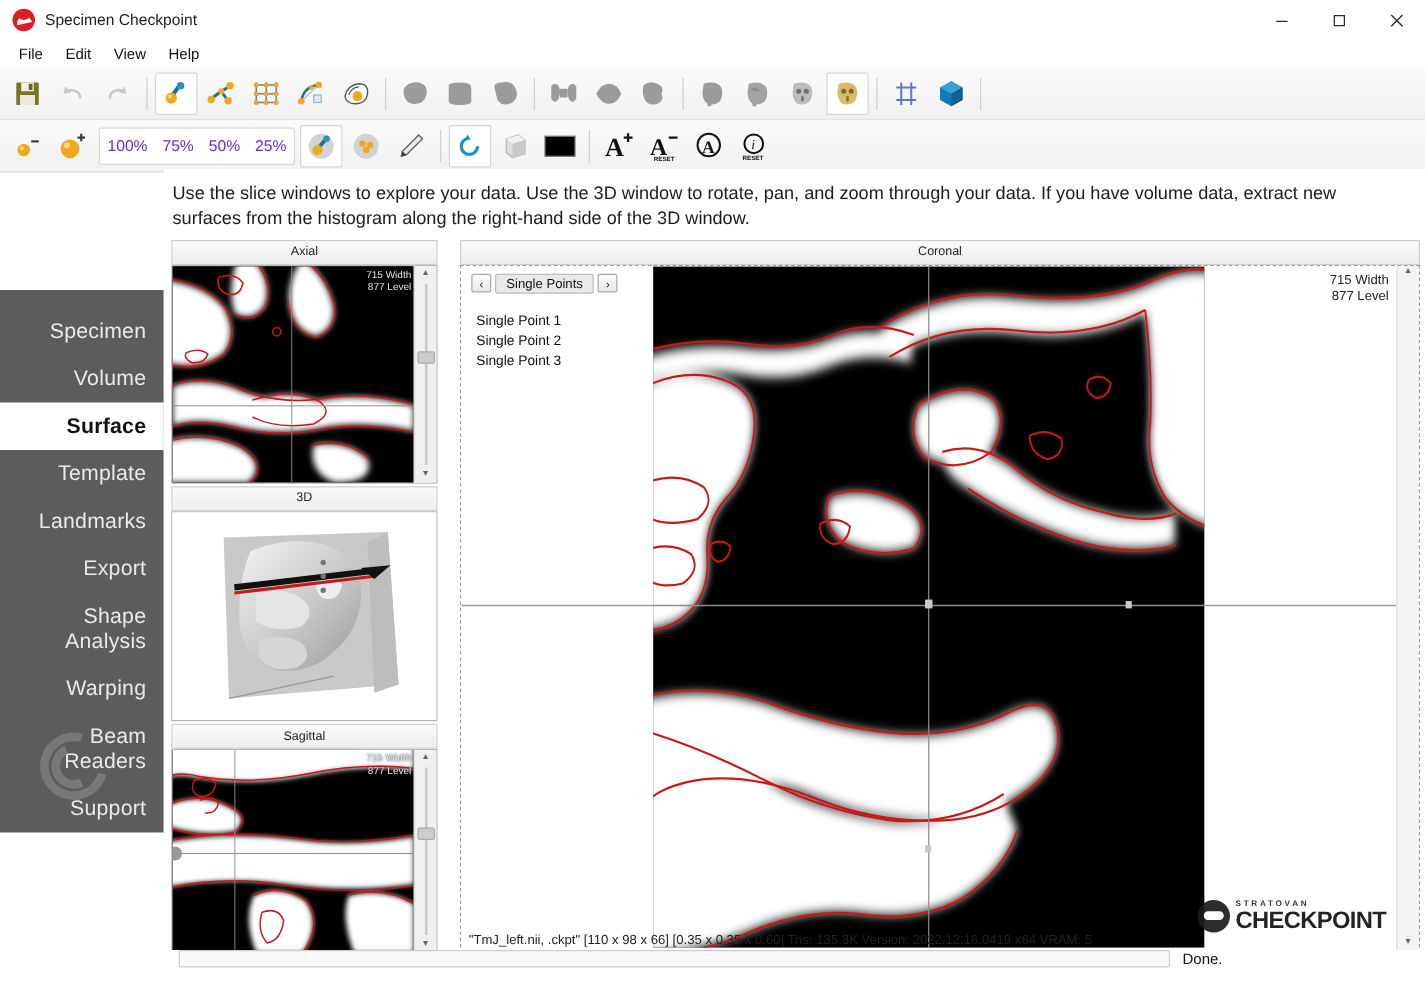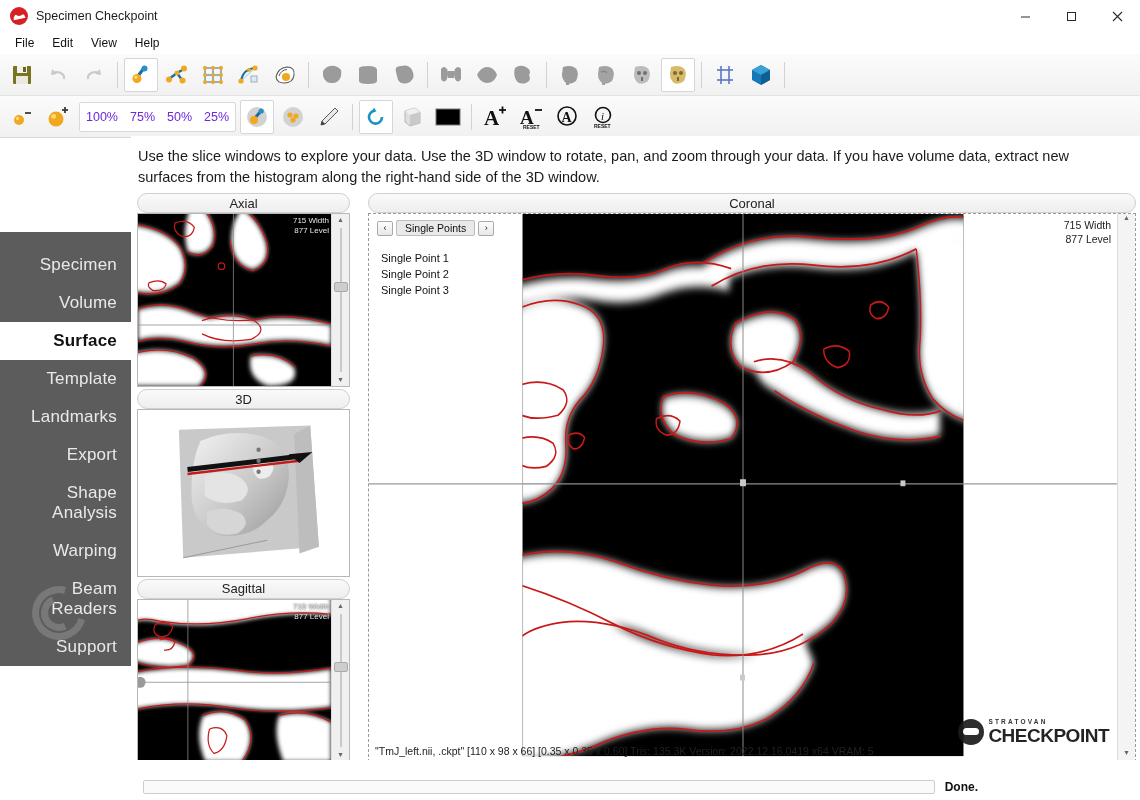--- a/index.html
+++ b/index.html
@@ -99,23 +99,23 @@
     font-size:14.5px; color:#1b1b1b; line-height:1.42; padding:10px 16px 6px 7px;
   }
 
   .panes { display:flex; flex:1; padding:0 4px 0 6px; gap:6px; }
 
   
   .leftstack { width:213px; flex:none; display:flex; flex-direction:column; gap:2px; }
   .panel { display:flex; flex-direction:column; }
   .panel-head {
     height:20px; background:linear-gradient(#fafafa,#eeeeee);
-    border:1px solid #cfcfcf; border-radius:10px;
+    border:1px solid #cfcfcf; border-radius:0;
     display:flex; align-items:center; justify-content:center;
-    font-size:13px; color:#222; cursor:default;
+    font-size:10px; color:#222; cursor:default;
   }
   .panel-body {
     border:1px solid #b8b8b8; background:#fff; position:relative;
     display:flex;
   }
   .slice-canvas { background:#000; position:relative; overflow:hidden; flex:1; }
   .vscroll {
     width:18px; background:#f0f0f0; border-left:1px solid #ddd;
     display:flex; flex-direction:column; align-items:center; justify-content:space-between;
     position:relative;
@@ -174,22 +174,22 @@
     font-size:10.5px; color:#222; padding:3px 6px 2px 6px; white-space:nowrap;
     position:absolute; left:0; bottom:2px; z-index:18;
   }
   .main-scroll {
     width:18px; background:#f4f4f4; border-left:1px solid #ddd; position:relative;
     display:flex; flex-direction:column; justify-content:space-between; align-items:center;
   }
 
   
   .bottombar {
-    height:34px; display:flex; align-items:flex-end; padding:0 12px;
-    background:#fff; position:relative;font-weight:bold;
+    height:34px; display:flex; align-items:flex-start; padding:0 12px;
+    background:#fff; position:relative;
   }
   .progress {
     flex:1; height:14px; border:1px solid #cdcdcd; background:#fafafa; border-radius:2px;
   }
   .donetext { font-size:12px; color:#111; margin-left:10px; }
 
   .tabbar { height:30px; display:flex; align-items:flex-end; padding-left:12px; background:#fff;}
 
   svg { pointer-events:none; }
 </style>

